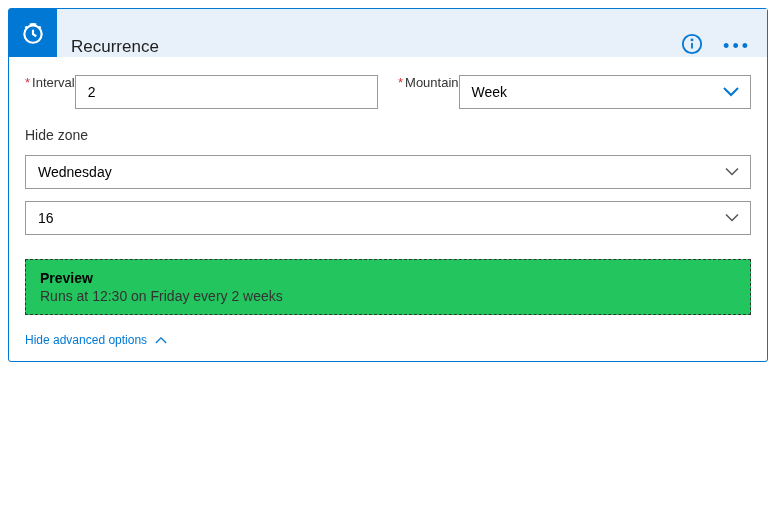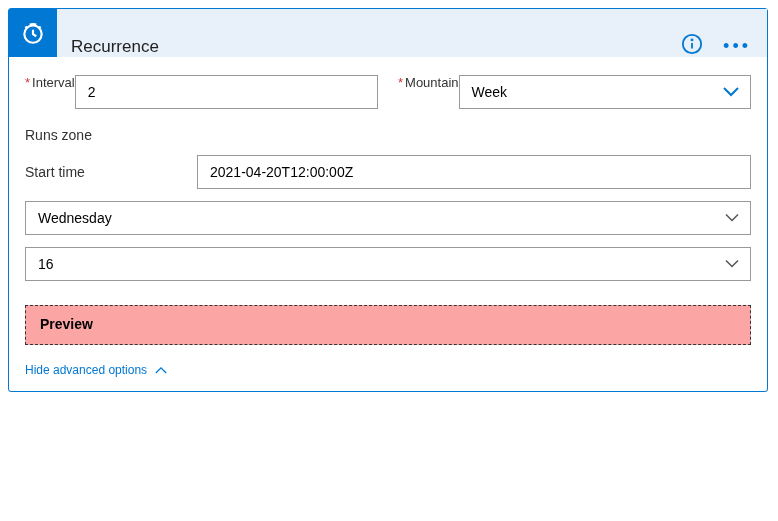--- a/index.html
+++ b/index.html
@@ -131,21 +131,21 @@
       width: 172px;
       flex-shrink: 0;
       font-size: 14px;
       color: #333;
     }
     .field-control {
       flex: 1;
     }
     .preview {
       border: 1px dashed #333;
-      background: #fca5a5;
+      background: #22c55e;
       padding: 10px 14px;
       margin-top: 8px;
     }
     .preview-title {
       font-weight: 600;
       font-size: 14px;
       margin-bottom: 2px;
     }
     .preview-body {
       font-size: 14px;
@@ -217,29 +217,23 @@
             <svg width="16" height="10" viewBox="0 0 16 10">
                 <path d="M1 1 L8 8 L15 1" fill="none" stroke="#0078d4" stroke-width="2"></path>
               </svg>
           </span>
         </div>
       </div>
 
     </div>
 
     <div class="field-row">
-      <div class="field-label">Runs zone</div>
-    </div>
-
-    <div class="field-row">
-      <div class="field-label">Start time</div>
-      <div class="field-control">
-        <input class="input-box" type="text" value="2021-04-20T12:00:00Z" style="">
-      </div>
-    </div>
+      <div class="field-label">Hide zone</div>
+    </div>
+
 
     <div class="field-row">
       <div class="select-wrap field-control">
         <div class="select-display">
           <span>Wednesday</span>
         </div>
         <span class="chevron">
           <svg width="14" height="9" viewBox="0 0 14 9">
               <path d="M1 1 L7 7 L13 1" fill="none" stroke="#555" stroke-width="1.5"></path>
             </svg>
@@ -258,20 +252,21 @@
             </svg>
         </span>
       </div>
     </div>
 
     <div class="field-row">
     </div>
 
     <div class="preview">
       <div class="preview-title">Preview</div>
+      <div class="preview-body">Runs at 12:30 on Friday every 2 weeks</div>
     </div>
 
     <div class="toggle-link">
       <span>Hide advanced options</span>
       <svg viewBox="0 0 14 9">
         <path d="M1 8 L7 2 L13 8" fill="none" stroke="#0078d4" stroke-width="1.5"></path>
       </svg>
     </div>
 
   </div>

